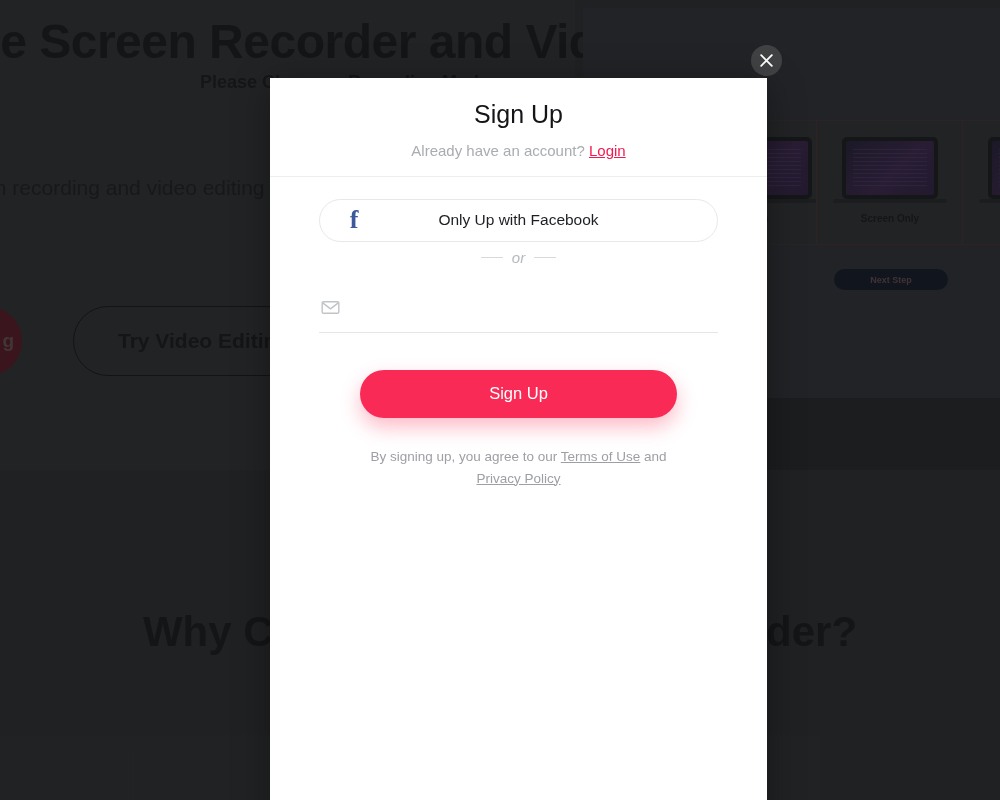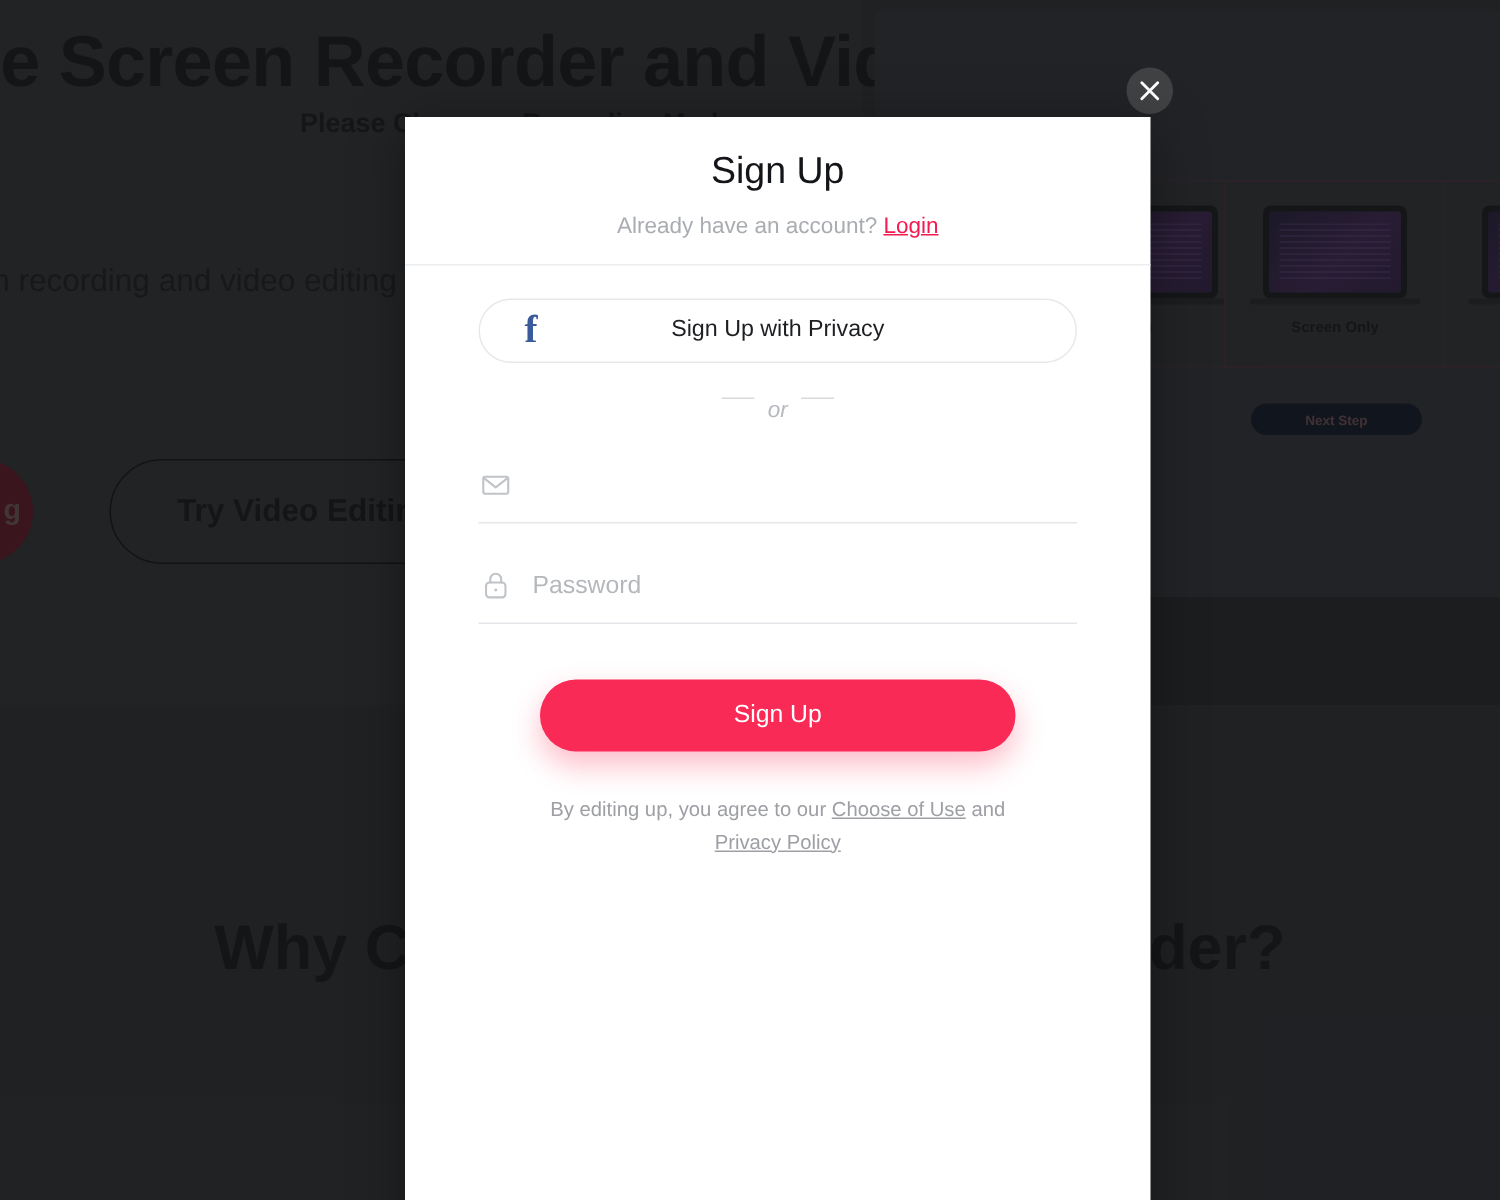--- a/index.html
+++ b/index.html
@@ -287,24 +287,24 @@
   .fb-glyph {
     font-family: "Liberation Serif", serif;
     font-weight: bold;
     font-size: 26px;
     color: #3a5a9b;
     line-height: 1;
   }
 
   .or-row {
     display: flex;
-    align-items: flex-start;
+    align-items: center;
     justify-content: center;
     gap: 9px;
-    margin-top: 23px;
+    margin-top: 7px;
     margin-bottom: 7px;
   }
   .or-dash {
     width: 22px; height: 1px;
     background: #d7d9dd;
   }
   .or-text {
     font-style: italic;
     font-size: 15px;
     color: #b6b9be;
@@ -443,58 +443,48 @@
         <a>Login</a>
       </div>
     </div>
 
     <div class="modal-body">
 
       <div class="social-btn">
         <span class="social-icon">
           <span class="fb-glyph">f</span>
         </span>
-        <span>Sign Up with Privacy</span>
+        <span>Only Up with Facebook</span>
       </div>
 
 
       <div class="or-row">
         <span class="or-dash"></span>
         <span class="or-text">or</span>
         <span class="or-dash"></span>
       </div>
 
       <div class="field">
         <span class="field-icon">
           <svg width="21" height="21" viewBox="0 0 24 24" fill="none" stroke="#c0c3c7" stroke-width="1.6" stroke-linecap="round" stroke-linejoin="round">
             <rect x="2.5" y="5.5" width="19" height="13" rx="1.5"></rect>
             <path d="M2.8 6.4 L12 13.6 L21.2 6.4"></path>
           </svg>
         </span>
       </div>
 
 
-      <div class="field">
-        <span class="field-icon">
-          <svg width="19" height="21" viewBox="0 0 22 24" fill="none" stroke="#c0c3c7" stroke-width="1.6" stroke-linecap="round" stroke-linejoin="round">
-            <rect x="3.5" y="9.5" width="15" height="11.5" rx="2.6"></rect>
-            <path d="M6.8 9.4 V6.9 a4.2 4.2 0 0 1 8.4 0 V9.4"></path>
-            <circle cx="11" cy="15.2" r="1.15" fill="#c0c3c7" stroke="none"></circle>
-          </svg>
-        </span>
-        <input type="password" placeholder="Password" style="">
-      </div>
 
       <div class="submit-wrap">
         <button class="submit-btn">Sign Up</button>
       </div>
 
       <div class="legal">
-        <span>By editing up, you agree to our</span>
-        <a>Choose of Use</a>
+        <span>By signing up, you agree to our</span>
+        <a>Terms of Use</a>
         <span>and</span>
         <a>Privacy Policy</a>
       </div>
 
     </div>
   </div>
 
 </div>
 
 </body></html>

